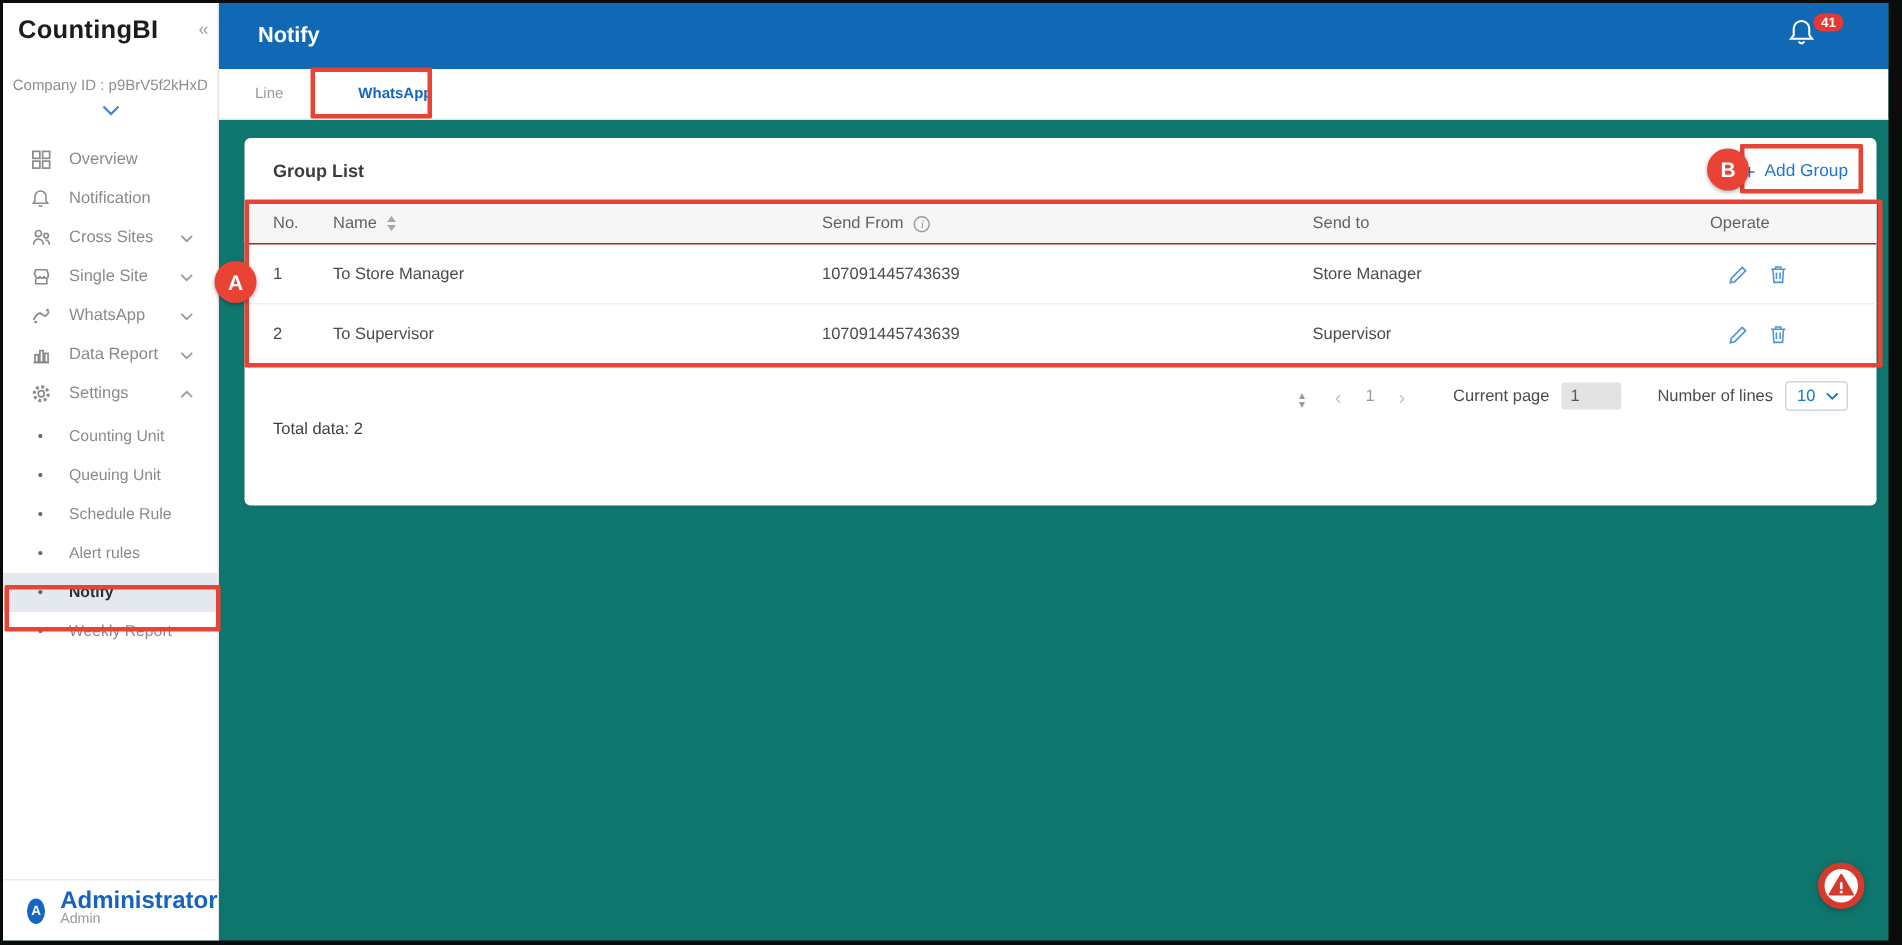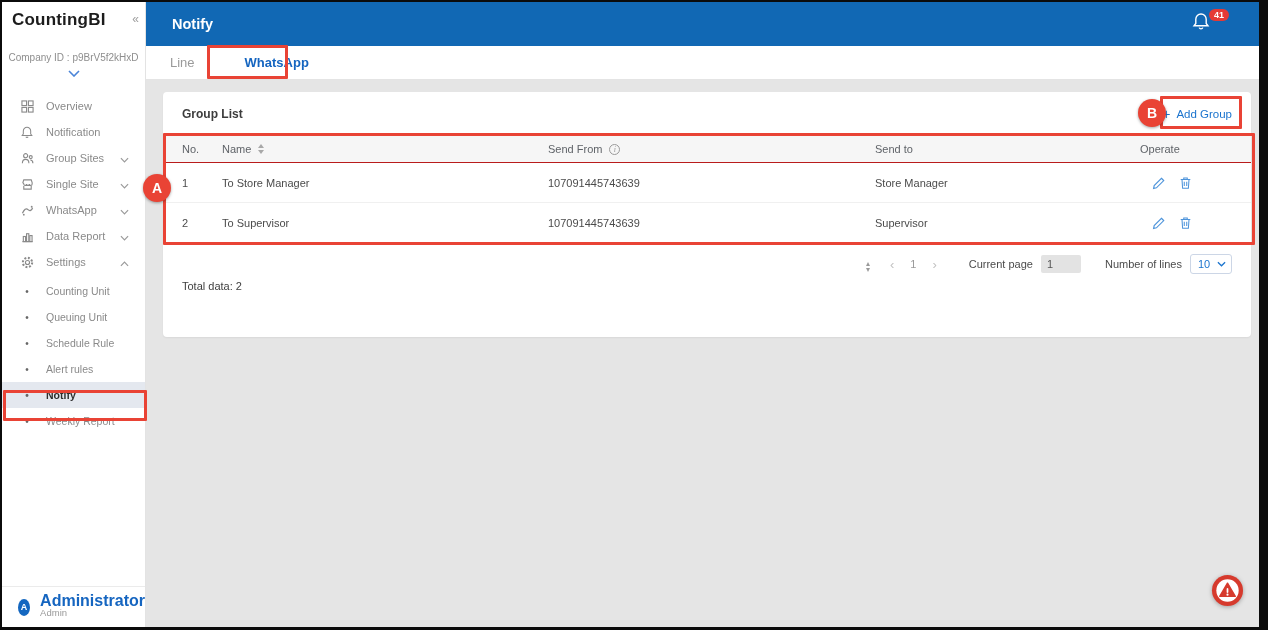--- a/index.html
+++ b/index.html
@@ -1,18 +1,18 @@
 <!DOCTYPE html>
 <html><head>
 <meta charset="utf-8">
 <style>
   * { margin:0; padding:0; box-sizing:border-box; }
   html,body { width:1268px; height:630px; }
   body { font-family:"Liberation Sans", sans-serif; background:#000; }
-  .frame { position:absolute; inset:0; border:2px solid #0b0b0b; border-right-width:9px; border-bottom-width:3px; background:#e5e5e5; overflow:hidden;padding-left:32px; }
+  .frame { position:absolute; inset:0; border:2px solid #0b0b0b; border-right-width:9px; border-bottom-width:3px; background:#0f766e; overflow:hidden;padding-left:32px; }
   .screen { position:absolute; inset:0; }
 
   
   .sidebar { position:absolute; left:0; top:0; bottom:0; width:144px; background:#fff; border-right:1px solid #e3e3e3; z-index:2; }
   .logo-row { position:relative; padding:8px 0 0 10px; }
   .logo { font-size:17px; font-weight:bold; color:#1c1c1c; letter-spacing:.2px; }
   .collapse { position:absolute; right:6px; top:10px; color:#9e9e9e; font-size:12px; cursor:pointer; }
   .company { margin-top:22px; text-align:center; font-size:10px; color:#8e8e8e; }
   .company-chevron { display:flex; justify-content:center; margin-top:7px; }
   .menu { margin-top:16px;text-align:center; }
@@ -27,21 +27,21 @@
   .avatar { width:17px; height:17px; border-radius:50%; background:#1467c0; color:#fff; font-size:9px; font-weight:bold; display:flex; align-items:center; justify-content:center; margin-right:10px; }
   .uname { font-size:16px; font-weight:bold; color:#1565c0; line-height:12px; }
   .urole { font-size:9.5px; color:#9a9a9a; line-height:12px; }
 
   
   .header { position:absolute; left:144px; right:0; top:0; height:44px; background:#1168b4; display:flex; align-items:center; z-index:1; }
   .htitle { color:#fff; font-weight:bold; font-size:14.5px; margin-left:26px; }
   .bell-wrap { position:absolute; right:34px; top:9px; width:34px; height:26px; cursor:pointer; }
   .badge { position:absolute; right:-4px; top:-2px; background:#e53935; color:#fff; font-size:9px; font-weight:bold; padding:1px 5px; border-radius:8px; }
   .tabbar { position:absolute; left:144px; right:0; top:44px; height:34px; background:#fff; border-bottom:1px solid #e4e4e4; display:flex; align-items:center; padding-left:10px; z-index:1; }
-  .tab { padding:0 14px; font-size:13px; color:#9a9a9a; height:34px; line-height:34px; cursor:pointer; }
+  .tab { padding:0 14px; font-size:10px; color:#9a9a9a; height:34px; line-height:34px; cursor:pointer; }
   .tab.active { color:#1565c0; font-weight:bold; margin-left:22px; }
 
   
   .card { position:absolute; left:161px; top:90px; width:1088px; height:245px; background:#fff; border-radius:4px; box-shadow:0 1px 2px rgba(0,0,0,.06); z-index:1; }
   .card-head { height:43px; display:flex; align-items:center; justify-content:space-between; padding:0 19px; }
   .ptitle { font-size:12px; font-weight:bold; color:#3c3c3c; }
   .add-group { display:flex; align-items:center; gap:6px; color:#1b74ce; font-size:11.5px; cursor:pointer; }
   .add-group .plus { font-size:14px; line-height:10px; }
 
   .thead, .trow { display:grid; grid-template-columns:59px 326px 327px 265px 1fr; align-items:center; }
@@ -120,21 +120,21 @@
         <span class="ic">
               <svg width="13" height="13" viewBox="0 0 14 14">
                 <g fill="none" stroke="#8a8a8a" stroke-width="1.2">
                   <circle cx="5" cy="4" r="2.2"></circle>
                   <path d="M1.5 12c0-2.4 1.6-4 3.5-4s3.5 1.6 3.5 4"></path>
                   <circle cx="10.5" cy="5.5" r="1.6"></circle>
                   <path d="M10 8.6c1.8 0 2.8 1.4 2.8 3.4"></path>
                 </g>
               </svg>
             </span>
-        <span>Group Sites</span>
+        <span>Cross Sites</span>
         <span class="chev"><svg width="9" height="6" viewBox="0 0 10 6">
                 <polyline points="1,1 5,5 9,1" fill="none" stroke="#9a9a9a" stroke-width="1.3"></polyline>
               </svg></span>
       </div>
       <div class="mitem">
         <span class="ic">
               <svg width="13" height="13" viewBox="0 0 14 14">
                 <g fill="none" stroke="#8a8a8a" stroke-width="1.2">
                   <path d="M2 5l1-3h8l1 3v1.5a1.5 1.5 0 0 1-3 0 1.5 1.5 0 0 1-3 0 1.5 1.5 0 0 1-3 0z"></path>
                   <path d="M3 8.5V12h8V8.5"></path>

